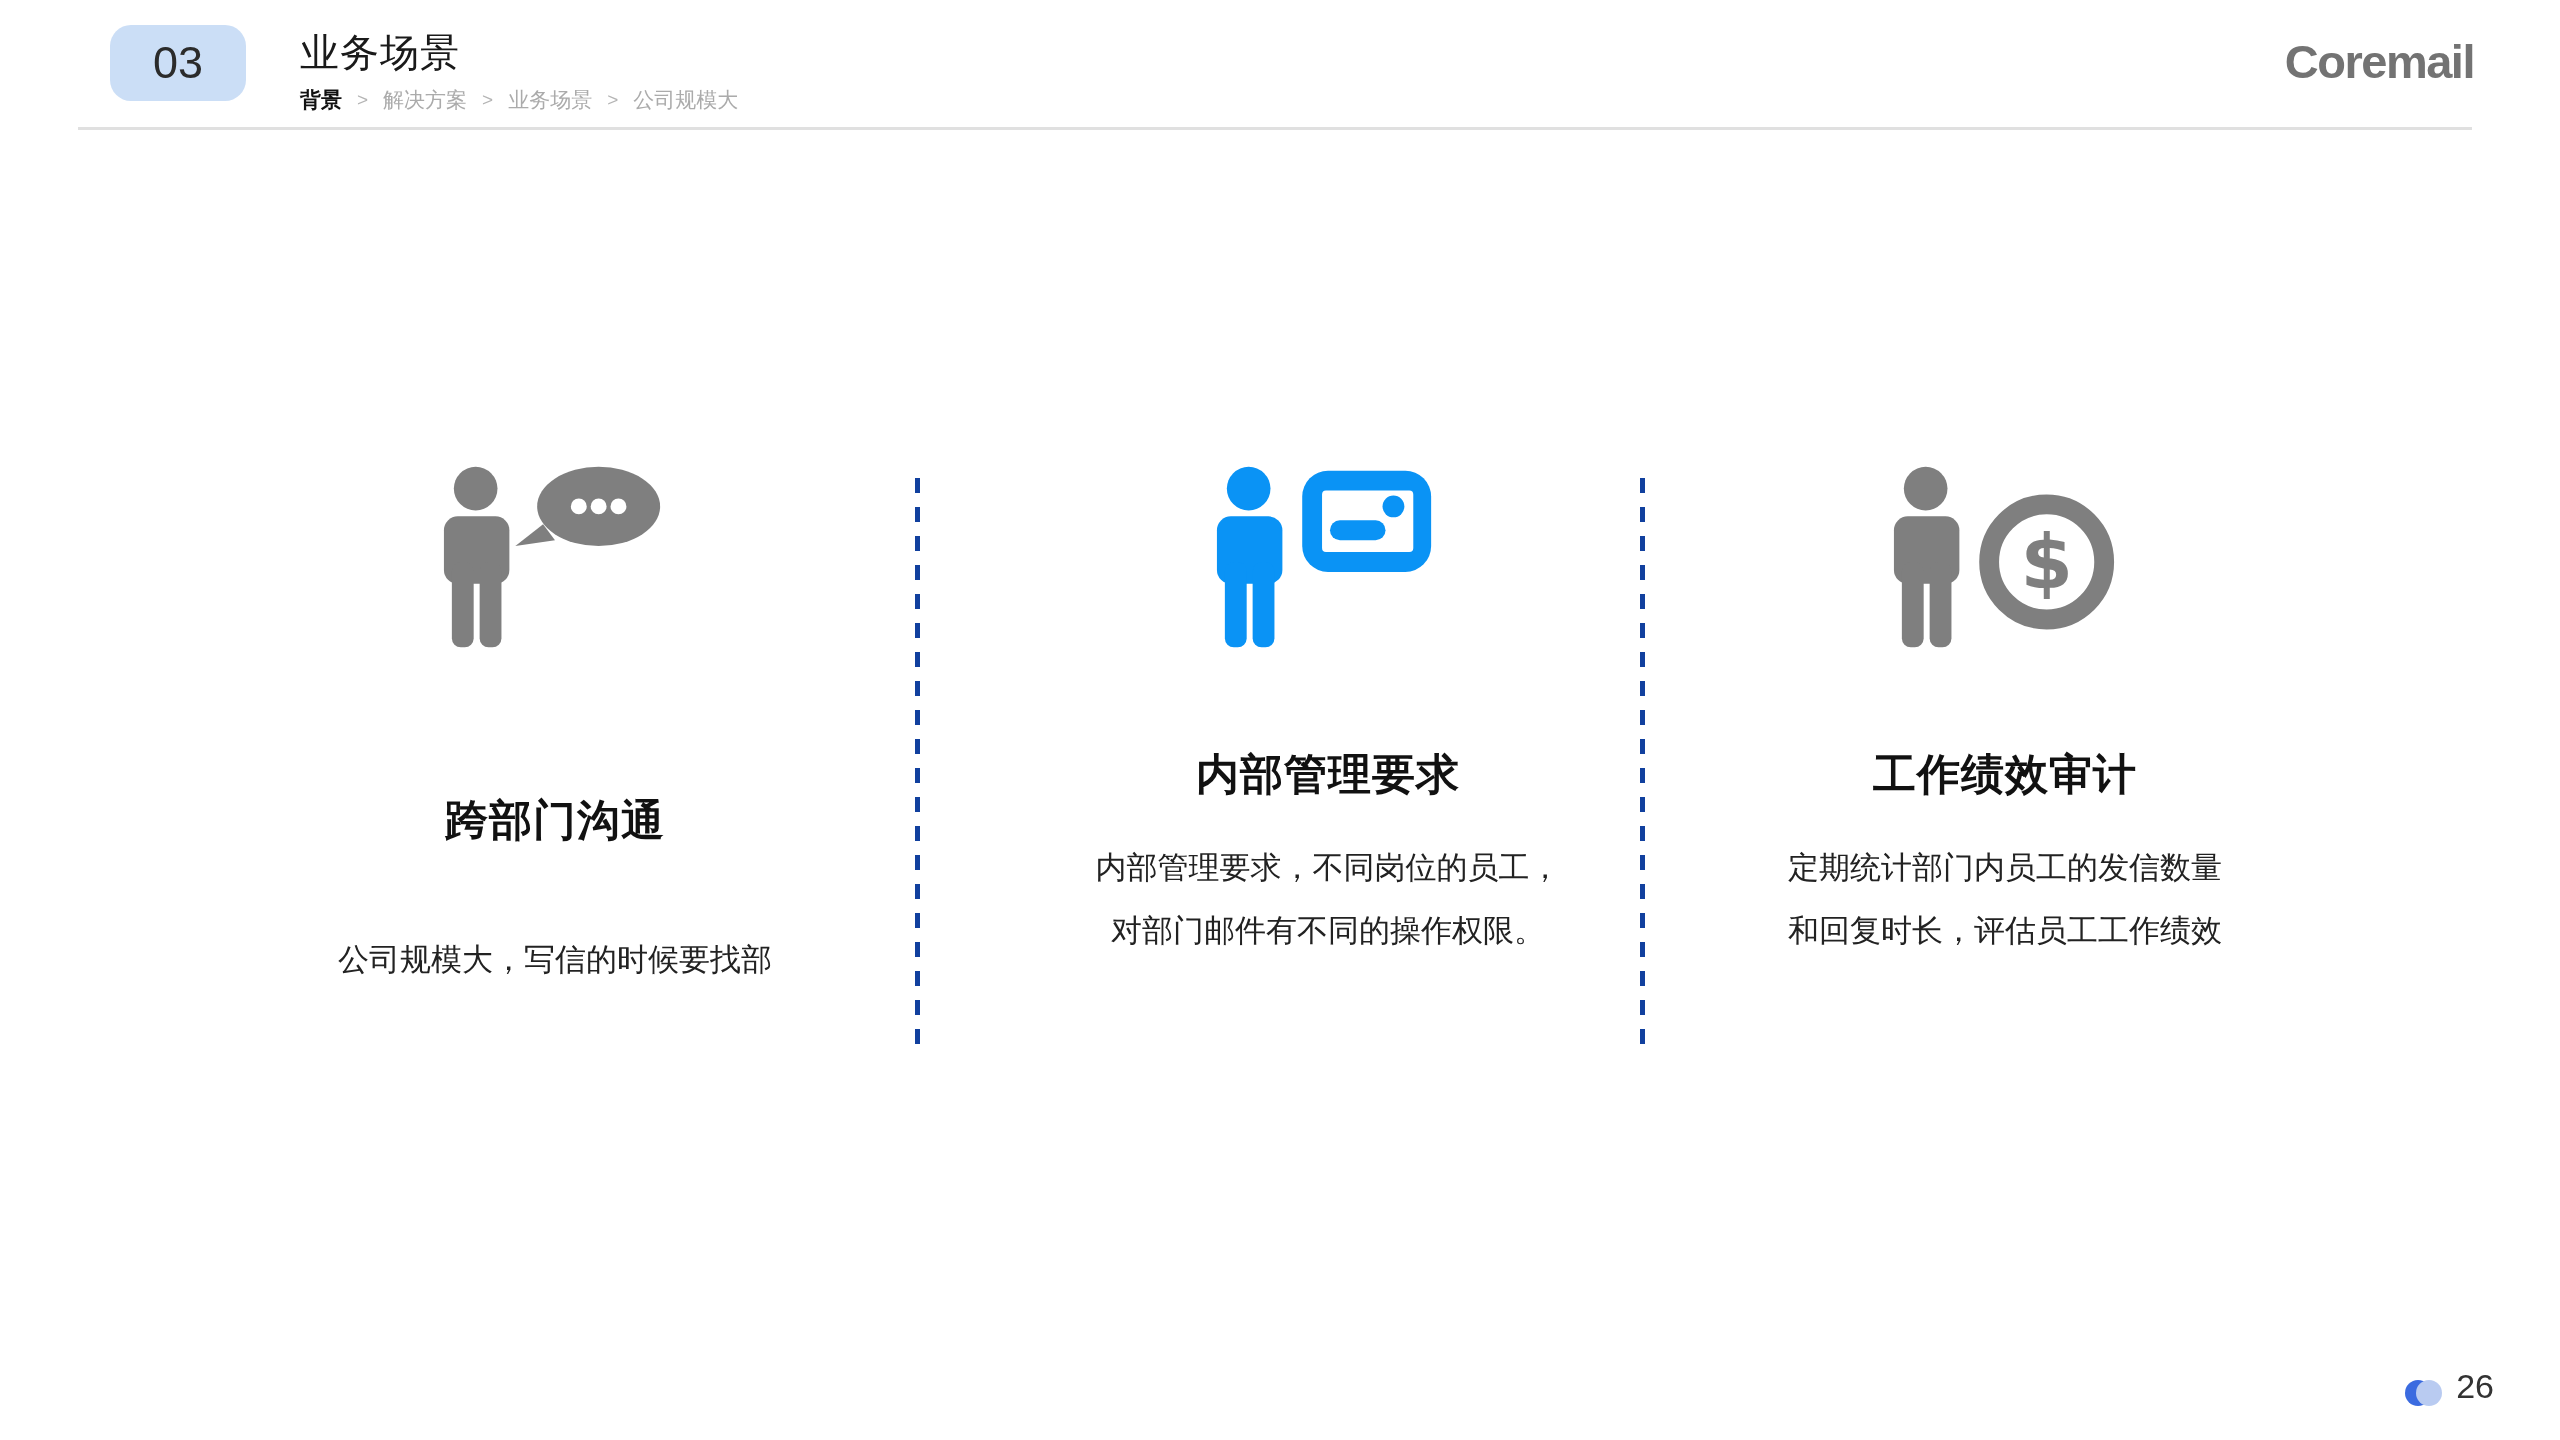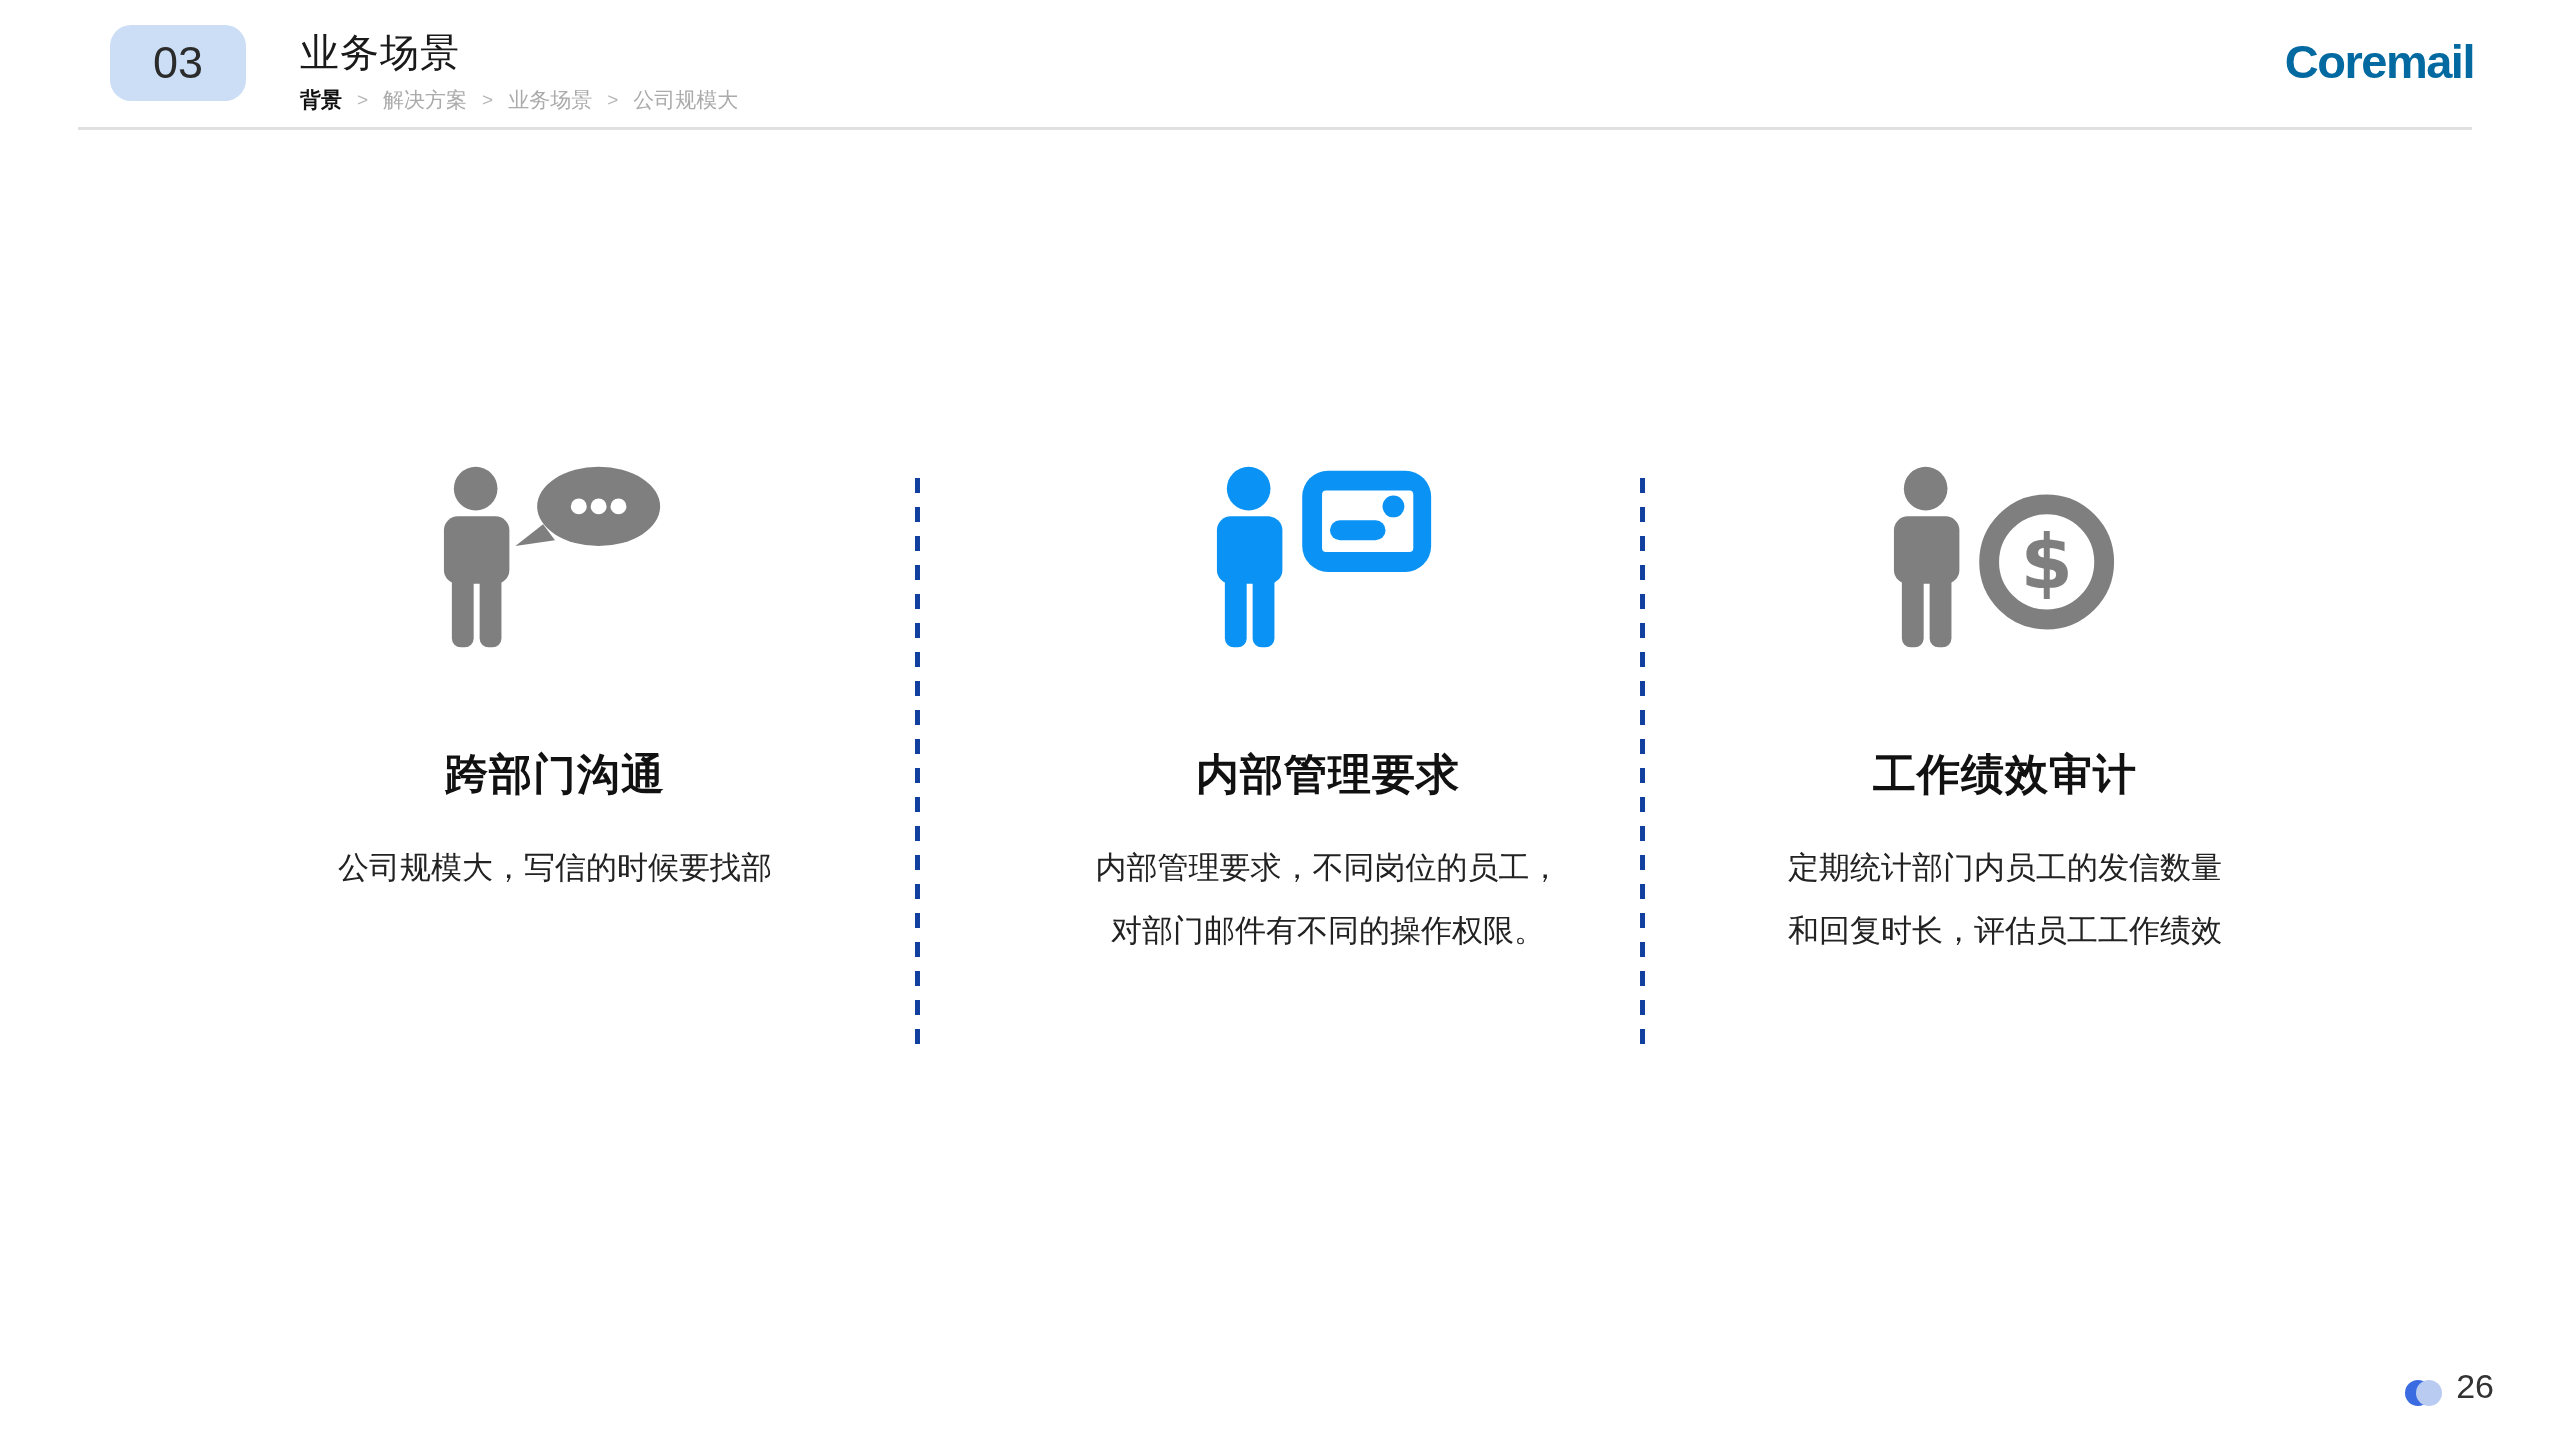--- a/index.html
+++ b/index.html
@@ -21,33 +21,33 @@
   .page-title { font-size: 39px; font-weight: 500; color: #1a1a1a; letter-spacing: 1px; }
   .breadcrumb {
     display: flex; align-items: center; gap: 15px;
     margin-top: 6px; font-size: 21px; color: #ababab;
   }
   .crumb { color: #ababab; cursor: pointer; }
   .crumb.active { color: #111111; font-weight: 700; }
   .crumb-sep { color: #b4b4b4; font-size: 19px; }
   .logo {
     position: absolute; right: 86px; top: 34px;
-    font-size: 47px; font-weight: 600; color: #0369a1; letter-spacing: -1.5px;
+    font-size: 47px; font-weight: 600; color: #737373; letter-spacing: -1.5px;
   }
   .header-rule {
     position: absolute; left: 78px; right: 88px; top: 127px; height: 3px;
     background: #E0E0E0;
   }
 
   
   .scenario {
     position: absolute; top: 462px; width: 760px;
     display: flex; flex-direction: column; align-items: center; text-align: center;
   }
-  .scenario.c0 { left: 175px; }
+  .scenario.c0 { left: 175px; gap: 46px; }
   .scenario.c1 { left: 948px; }
   .scenario.c2 { left: 1625px; }
   .scenario-icon-wrap {
     height: 190px; display: flex; align-items: flex-start; justify-content: center;
   }
   .scenario-icon { width: 238px; height: 190px; display: block; }
   .scenario-title {
     margin-top: 94px; font-size: 43px; font-weight: 700; color: #111111;
     letter-spacing: 1px;
   }

